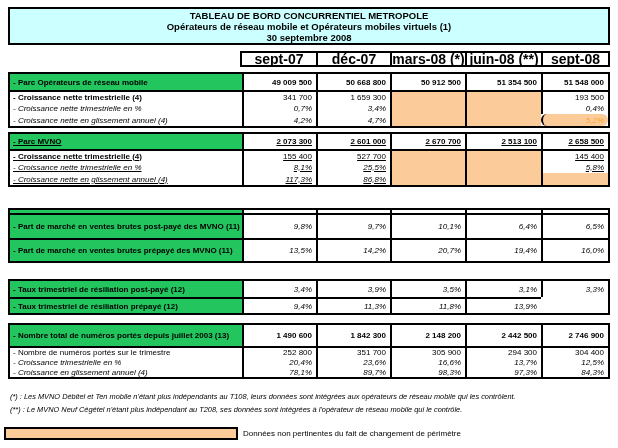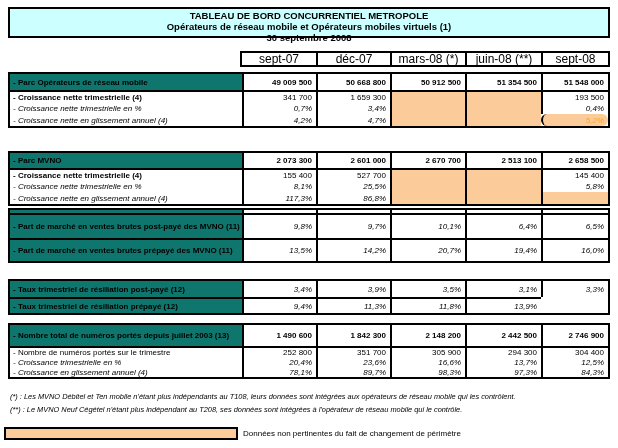--- a/index.html
+++ b/index.html
@@ -4,37 +4,37 @@
 <style>
   html,body{margin:0;padding:0;background:#fff;}
   .page{position:relative;width:618px;height:448px;background:#fff;color:#000;
         font-family:"Liberation Sans",sans-serif;overflow:hidden;}
   .block{position:absolute;left:8px;width:602px;border:2px solid #000;display:grid;
          grid-template-columns:232px 74px 74px 75px 76px 1fr;background:#fff;box-sizing:border-box;}
   .cell{box-sizing:border-box;display:flex;align-items:center;font-size:8px;
         overflow:hidden;white-space:nowrap;}
   .lbl{padding-left:3px;justify-content:flex-start;}
   .val{justify-content:flex-end;padding-right:4px;border-left:2px solid #000;}
-  .cy{background:#0f766e;}
+  .cy{background:#22c55e;}
   .or{background:#FBCB99;}
   .b{font-weight:bold;}
   .i{font-style:italic;}
   .sep{border-top:2px solid #000;}
   .wrap{white-space:normal;line-height:9px;}
   .faded{color:#F7A82C;border-radius:6px;}
-  .titlebox{position:absolute;left:8px;top:7px;width:602px;height:31px;background:#CCFFFF;
+  .titlebox{position:absolute;left:8px;top:7px;width:602px;height:38px;background:#CCFFFF;
             border:2px solid #000;box-sizing:border-box;text-align:center;padding-top:1px;}
   .titlebox div{font-size:9.5px;font-weight:bold;line-height:11px;}
   .colheader{position:absolute;left:240px;top:51px;width:370px;height:16px;border:2px solid #000;
              display:grid;grid-template-columns:74px 74px 75px 76px 1fr;box-sizing:border-box;background:#fff;}
   .hcell{box-sizing:border-box;display:flex;align-items:center;justify-content:center;
-         font-size:12px;font-weight:normal;overflow:hidden;white-space:nowrap;}
+         font-size:14px;font-weight:bold;overflow:hidden;white-space:nowrap;}
   .hcell + .hcell{border-left:2px solid #000;}
   #block1{top:72px;grid-template-rows:16px 12px 12px 12px;}
-  #block2{top:151px;grid-template-rows:15px 12px 12px 12px;}
+  #block2{top:132px;grid-template-rows:15px 12px 12px 12px;text-decoration:underline;}
   #block3{top:208px;grid-template-rows:10px;}
   #block4{top:213px;grid-template-rows:23px 23px;}
   #block5{top:279px;grid-template-rows:16px 16px;}
   #block6{top:323px;grid-template-rows:21px 11px 10px 10px;}
   .footnote{position:absolute;left:10px;font-size:7.4px;font-style:italic;white-space:nowrap;}
   #fn1{top:392px;}
   #fn2{top:405px;}
   .legend-swatch{position:absolute;left:4px;top:427px;width:234px;height:13px;background:#FBCB99;
                  border:2px solid #000;box-sizing:border-box;}
   .legend-text{position:absolute;left:243px;top:429px;font-size:8px;}

